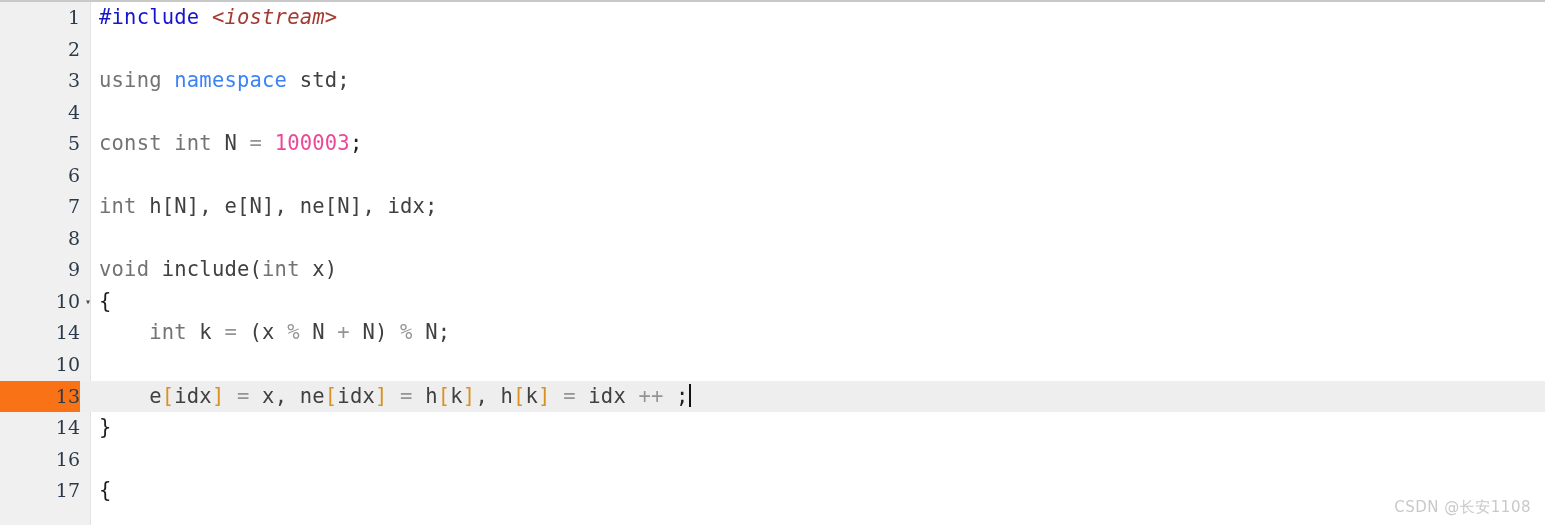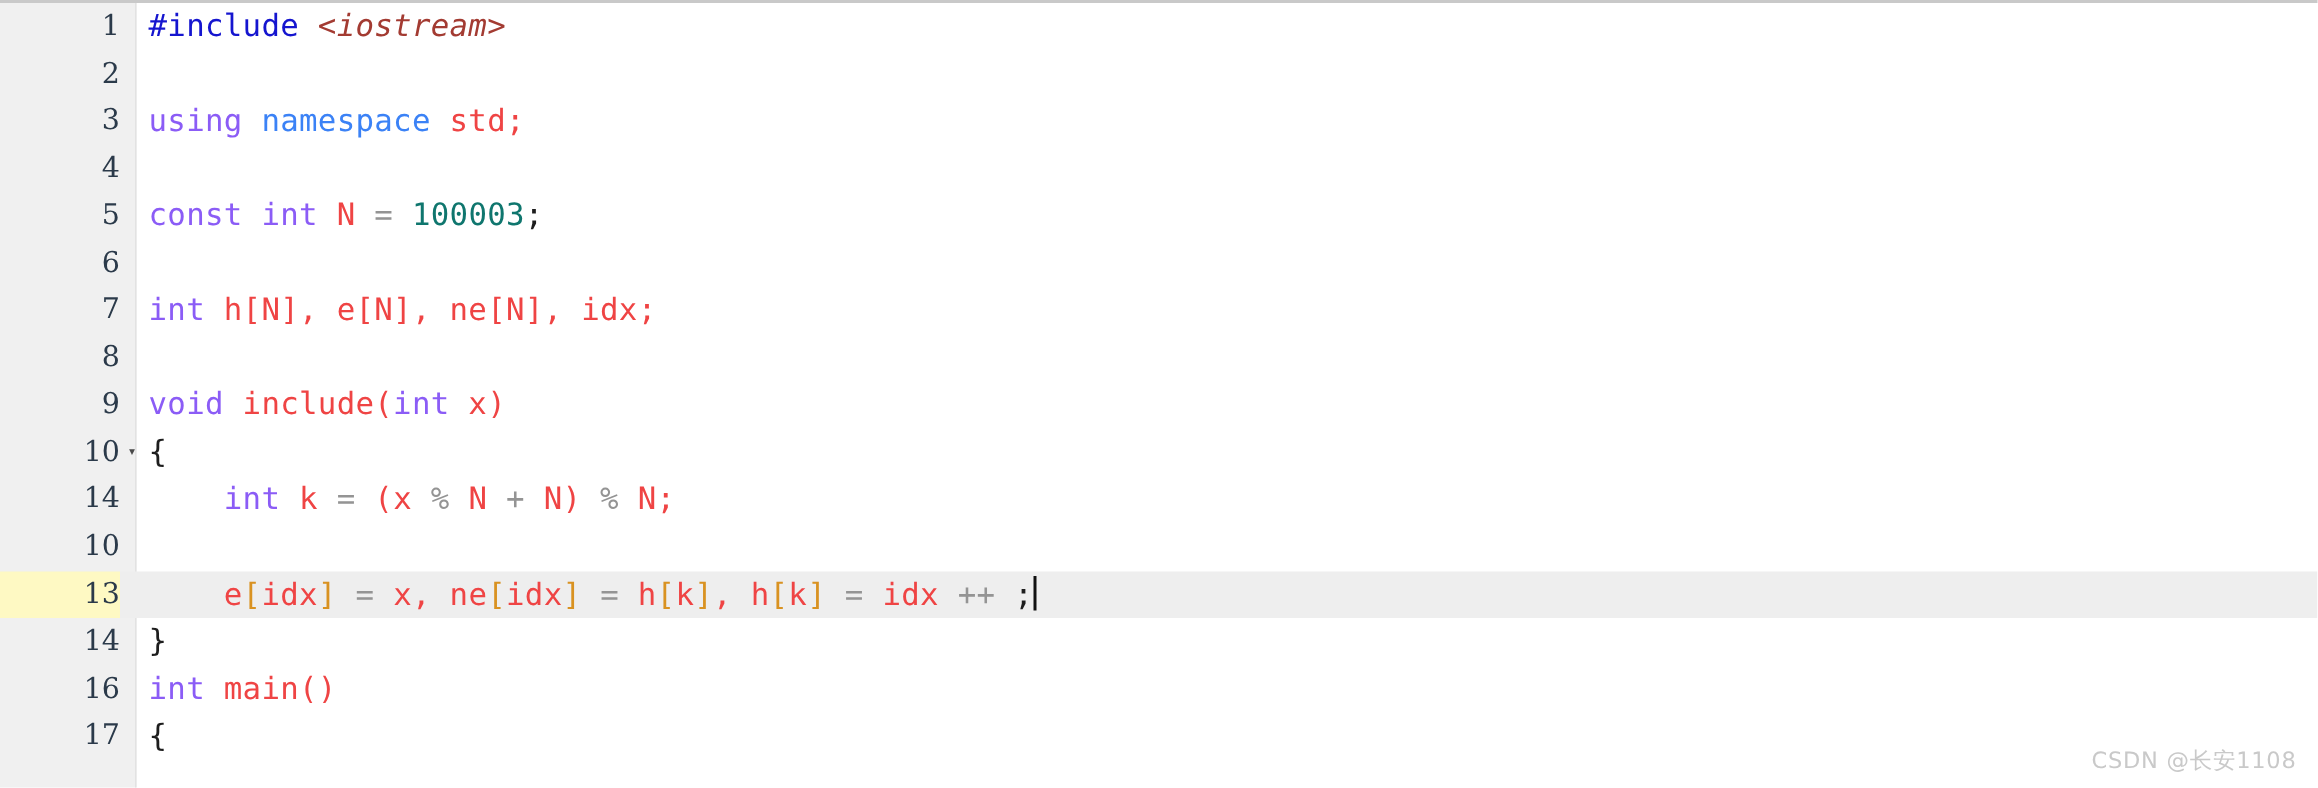--- a/index.html
+++ b/index.html
@@ -57,21 +57,21 @@
   .line.active .row-hl {
     position: absolute;
     left: 0;
     top: 0;
     right: 0;
     height: 31.55px;
     background: #eeeeee;
     z-index: 0;
   }
   .line.active .ln {
-    background: #fef9c3;
+    background: #f97316;
   }
 
   .ln {
     position: absolute;
     left: 0;
     top: 0;
     width: 80px;
     height: 31.55px;
     text-align: right;
     font-family: "DejaVu Serif", "Liberation Serif", serif;
@@ -104,25 +104,25 @@
     line-height: 31.55px;
     font-family: "DejaVu Sans Mono", "Liberation Mono", monospace;
     font-size: 20.5px;
     letter-spacing: 0.2px;
     color: #1d1d1d;
     z-index: 2;
     white-space: pre;
   }
 
   
-  .t-kw   { color: #8b5cf6; }
+  .t-kw   { color: #737373; }
   .t-pre  { color: #1515cf; }
   .t-str  { color: #a33b32; font-style: italic; }
-  .t-num  { color: #0f766e; margin-top: 20px; }
-  .t-plain{ color: #ef4444; }
+  .t-num  { color: #ec4899; margin-top: 20px; }
+  .t-plain{ color: #404040; }
   .t-op   { color: #949494; }
   .t-dim  { color: #3b82f6; }
   .t-brk  { color: #d99221; }
   .t-punc { color: #1d1d1d; }
 
   
   .caret {
     display: inline-block;
     width: 2px;
     height: 23px;
@@ -234,21 +234,20 @@
     <div class="line">
       <div class="ln">14</div>
       
       <div class="code-text"><span class="t-punc">}</span></div>
     </div>
 
 
     <div class="line">
       <div class="ln">16</div>
       
-      <div class="code-text"><span class="t-kw">int</span><span class="t-plain"> main()</span></div>
     </div>
 
     <div class="line">
       <div class="ln">17</div>
       
       <div class="code-text"><span class="t-punc">{</span></div>
     </div>
 
   </div>
 

